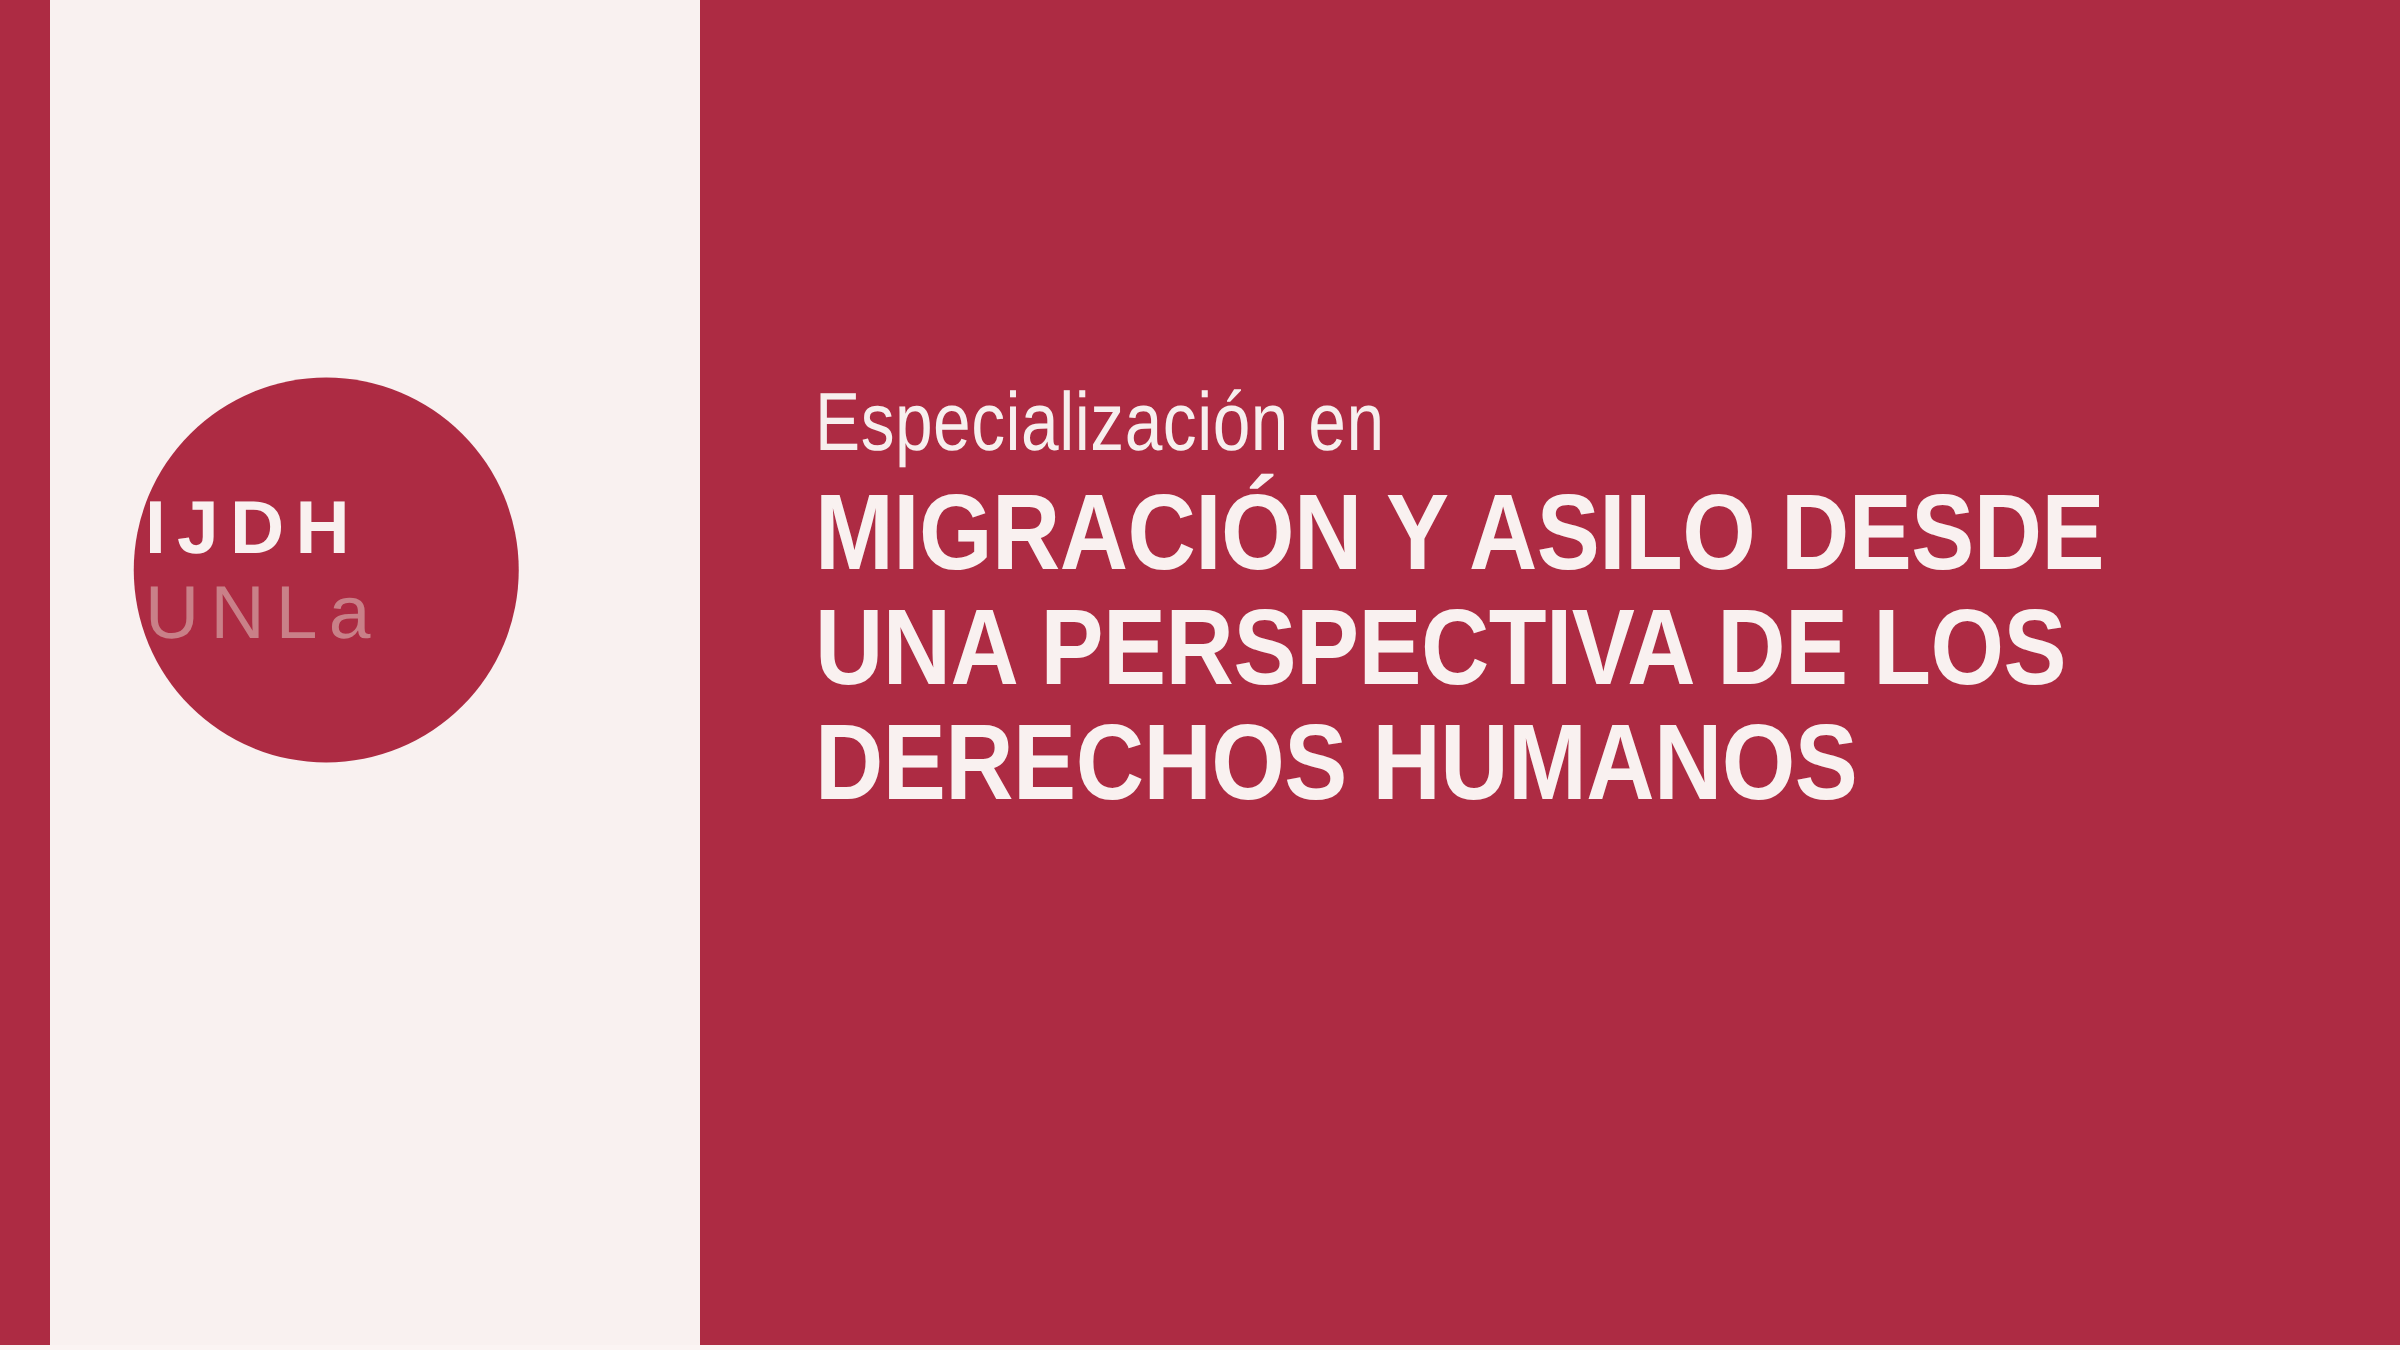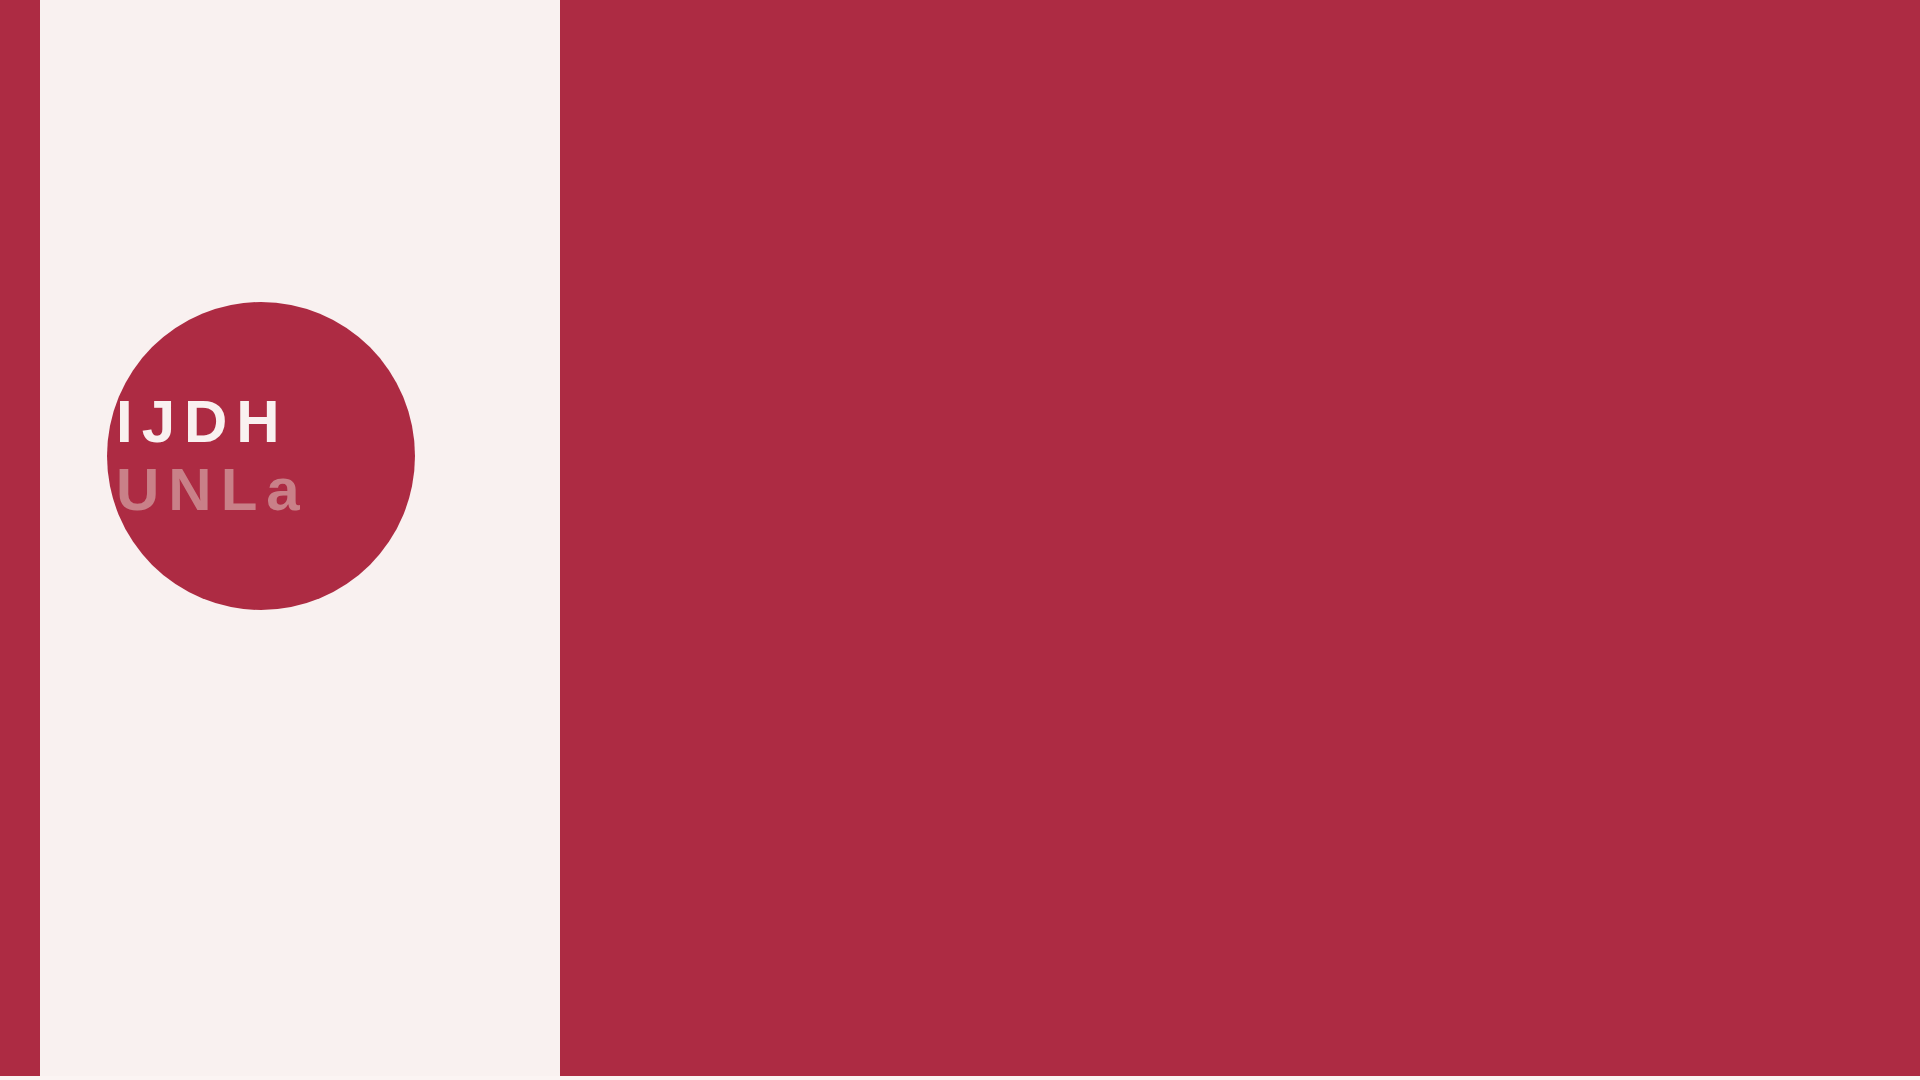--- a/index.html
+++ b/index.html
@@ -59,21 +59,21 @@
     font-weight: 700;
     font-size: 60px;
     line-height: 64px;
     letter-spacing: 9px;
     color: #F9F1F0;
     text-indent: 9px;
     margin: 0 0 4px 0;
   }
   .logo-secondary {
     font-family: "Liberation Sans", sans-serif;
-    font-weight: 700;
+    font-weight: 400;
     font-size: 60px;
     line-height: 64px;
     letter-spacing: 9px;
     color: #C98088;
     text-indent: 9px;
     margin: 0;
   }
 
   
   .title-block {
@@ -113,16 +113,24 @@
 
 <div id="poster">
 
   <div class="left-panel"></div>
 
   <div class="logo-badge">
     <div class="logo-primary">IJDH</div>
     <div class="logo-secondary">UNLa</div>
   </div>
 
+  <div class="title-block">
+    <div class="eyebrow">Especialización en</div>
+    <div class="headline">
+      <span class="headline-line">MIGRACIÓN Y ASILO DESDE</span>
+      <span class="headline-line">UNA PERSPECTIVA DE LOS</span>
+      <span class="headline-line">DERECHOS HUMANOS</span>
+    </div>
+  </div>
 
   <div class="bottom-strip"></div>
 
 </div>
 
 </body></html>

